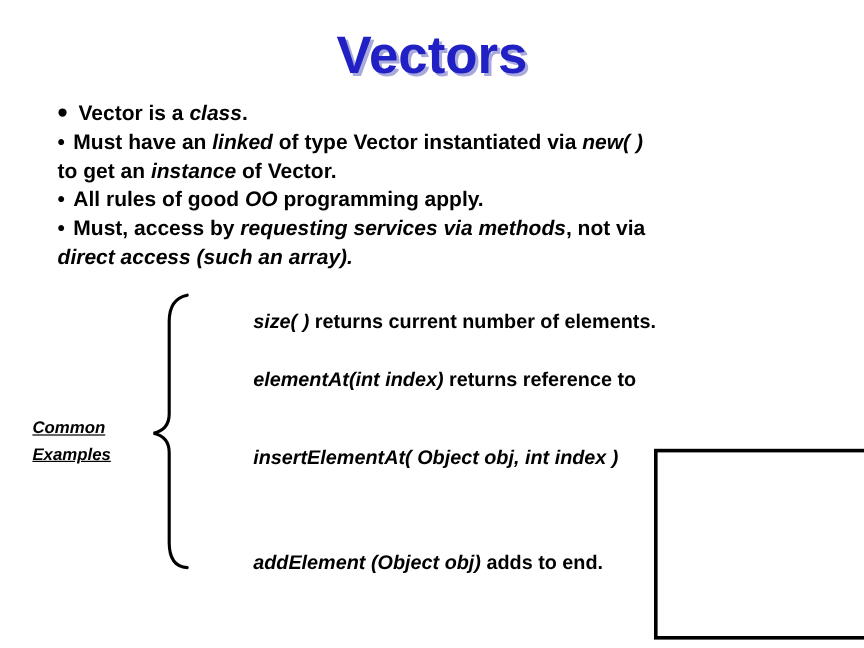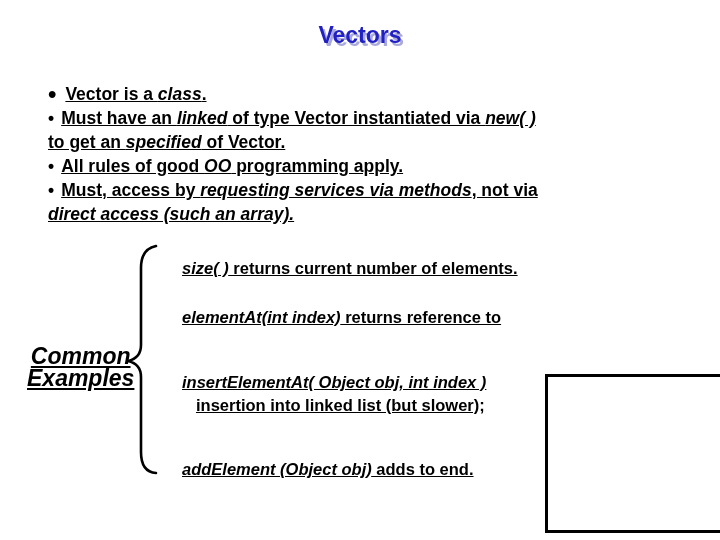--- a/index.html
+++ b/index.html
@@ -6,53 +6,52 @@
   #slide{
     position:relative;
     width:720px;height:540px;
     background:#ffffff;
     overflow:hidden;
     font-family:"Liberation Sans", sans-serif;
     font-weight:700;
     color:#000000;
   }
   .it{font-style:italic;}
-  .runs{white-space:pre-wrap;text-decoration:underline;}
+  .runs{white-space:pre-wrap;}
   
   #title{
     position:absolute;left:0;top:22px;width:720px;
     text-align:center;
-    font-size:23px;letter-spacing:0px;
+    font-size:44px;letter-spacing:0px;
     color:#2020c4;
     text-shadow:2.5px 2.5px 0 #a9a9db;
   }
   
   #intro{
     position:absolute;left:48px;top:82px;width:600px;
     font-size:17.5px;line-height:24px;
   }
   .line{white-space:nowrap;}
   .bullet{display:inline-block;}
   .bullet:not(:empty){margin-right:7px;}
   .bullet.big{font-size:24px;line-height:0;vertical-align:-2px;margin-right:9px;}
   
-  .ann{position:absolute;font-size:16.5px;line-height:22px;white-space:nowrap;}
+  .ann{position:absolute;font-size:16.5px;line-height:22px;white-space:nowrap;margin-left:29px;}
   #size-line{left:182px;top:257px;}
   #elem-line1{left:182px;top:306px;}
   #elem-line2{left:325px;top:329px;}
   #insert-line1{left:182px;top:371px;}
   #insert-line2{left:196px;top:394px;}
   #add-line{left:182px;top:458px;}
   
   #common-label{
     position:absolute;left:27px;top:345px;
-    font-size:23px;line-height:22px;
+    font-size:14px;line-height:22px;
     font-style:italic;text-decoration:underline;
     white-space:nowrap;
-    text-align:center;
   }
   
   #brace{position:absolute;left:118px;top:242px;}
   
   #empty-box{
     position:absolute;left:545px;top:374px;
     width:185px;height:159px;
     border:3px solid #000000;
     background:#ffffff;
     box-sizing:border-box;
@@ -66,21 +65,21 @@
   <div id="title">Vectors</div>
 
   <div id="intro">
     <div class="line">
       <span class="bullet big">•</span><span class="runs"><span>Vector is a </span><span class="it">class</span><span>.</span></span>
     </div>
     <div class="line">
       <span class="bullet">•</span><span class="runs"><span>Must have an </span><span class="it">linked</span><span> of type Vector instantiated via </span><span class="it">new( )</span></span>
     </div>
     <div class="line">
-      <span class="bullet"></span><span class="runs"><span>to get an </span><span class="it">specified</span><span> of Vector.</span></span>
+      <span class="bullet"></span><span class="runs"><span>to get an </span><span class="it">instance</span><span> of Vector.</span></span>
     </div>
     <div class="line">
       <span class="bullet">•</span><span class="runs"><span>All rules of good </span><span class="it">OO</span><span> programming apply.</span></span>
     </div>
     <div class="line">
       <span class="bullet">•</span><span class="runs"><span>Must, access by </span><span class="it">requesting services via methods</span><span>, not via</span></span>
     </div>
     <div class="line">
       <span class="bullet"></span><span class="runs"><span class="it">direct access (such an array).</span></span>
     </div>
@@ -93,19 +92,18 @@
 
   <svg id="brace" width="44" height="234" viewBox="0 0 44 234">
     <path d="M 38 4 Q 23 7 23 26 L 23 103 Q 23 116 10 119 Q 23 122 23 135 L 23 210 Q 23 230 38 231" fill="none" stroke="#000000" stroke-width="2.6" stroke-linecap="round"></path>
   </svg>
 
   <div id="size-line" class="ann runs"><span class="it">size( )</span><span> returns current number of elements.</span></div>
 
   <div id="elem-line1" class="ann runs"><span class="it">elementAt(int index)</span><span> returns reference to</span></div>
 
   <div id="insert-line1" class="ann runs"><span class="it">insertElementAt( Object obj, int index )</span></div>
-  <div id="insert-line2" class="ann runs"><span>insertion into linked list (but  slower);</span></div>
 
   <div id="add-line" class="ann runs"><span class="it">addElement (Object obj)</span><span> adds to end.</span></div>
 
   <div id="empty-box"></div>
 
 </div>
 
 </body></html>

